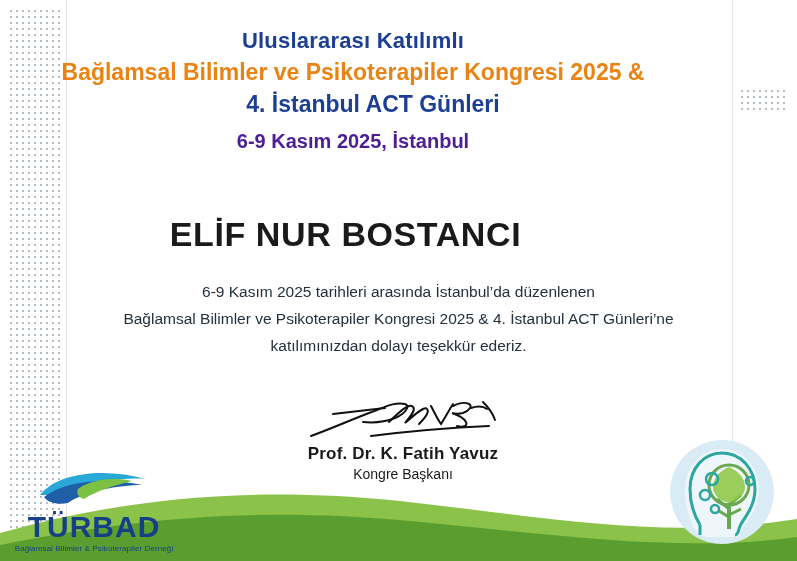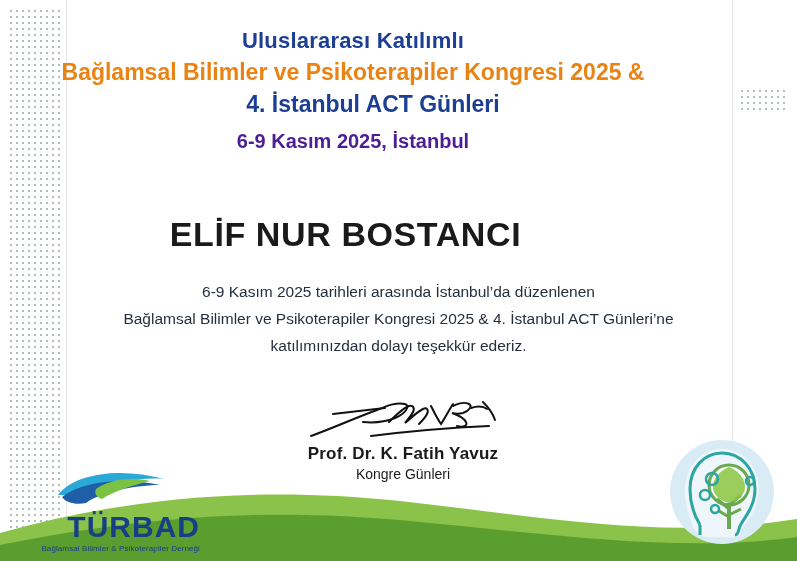--- a/index.html
+++ b/index.html
@@ -157,24 +157,24 @@
   }
   .signer-role {
     margin-top: 2px;
     font-size: 14px;
     color: #1a1a1a;
   }
 
   
   .logo-turbad {
     position: absolute;
-    left: 24px;
+    left: 6px;
     bottom: 8px;
     width: 176px;
-    text-align: right;
+    text-align: center;
   }
   .logo-turbad .mark {
     height: 46px;
     position: relative;
   }
   .logo-turbad .wordmark {
     font-size: 30px;
     font-weight: bold;
     color: #163f86;
     letter-spacing: 1px;
@@ -236,21 +236,21 @@
           <path d="M96,30 C104,22 110,16 116,14 C120,13 122,16 120,20 C118,24 114,28 112,31 C118,26 124,20 130,17 C134,15 136,18 134,22 C132,26 128,30 126,32"></path>
           <path d="M138,14 C142,22 145,28 148,32 C152,26 156,18 160,12"></path>
           <path d="M160,14 C166,11 172,10 176,12 C180,14 176,19 170,21 C166,22 162,22 159,21 C165,23 171,26 173,30 C175,34 170,36 164,34"></path>
           <path d="M178,16 C184,14 190,14 194,17"></path>
           <path d="M190,10 C196,16 200,22 202,28"></path>
           <path d="M78,44 C110,40 150,36 196,34"></path>
         </g>
       </svg>
     </div>
     <div class="signer-name">Prof. Dr. K. Fatih Yavuz</div>
-    <div class="signer-role">Kongre Günleri</div>
+    <div class="signer-role">Kongre Başkanı</div>
   </div>
 
   <div class="logo-turbad">
     <div class="mark">
       <svg width="120" height="46" viewBox="0 0 120 46" style="display:block;margin:0 auto;">
         <path d="M6,30 C22,8 70,2 112,14 C92,12 58,16 38,30 Z" fill="#2aa8d8"></path>
         <path d="M10,32 C30,16 72,12 108,20 C86,20 50,26 34,38 C24,40 14,38 10,32 Z" fill="#1e5fa8"></path>
         <path d="M44,24 C58,14 80,12 98,16 C82,20 62,26 50,34 C44,32 42,28 44,24 Z" fill="#7cc242"></path>
       </svg>
     </div>

